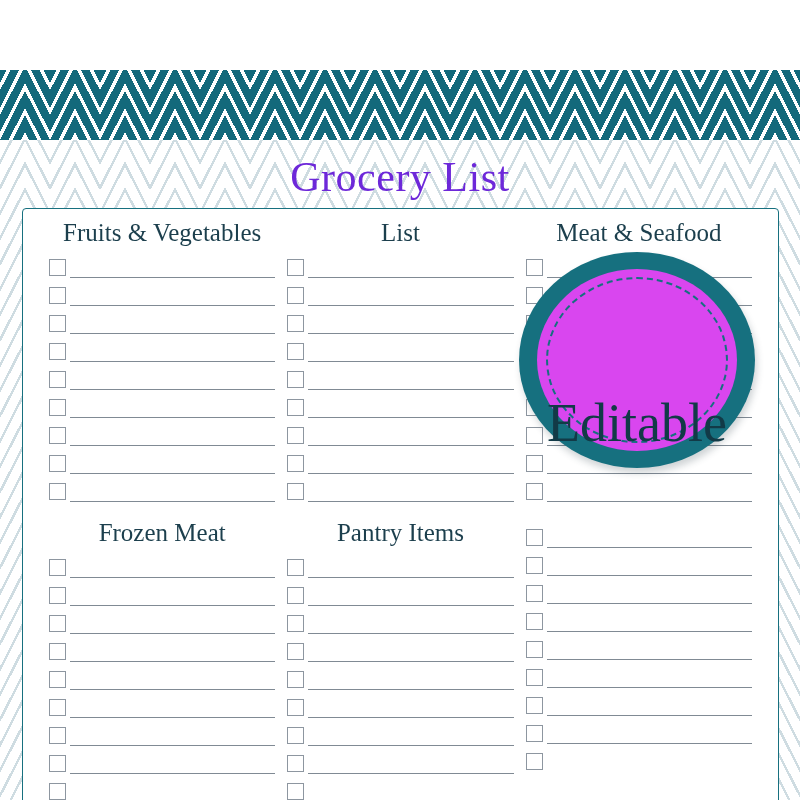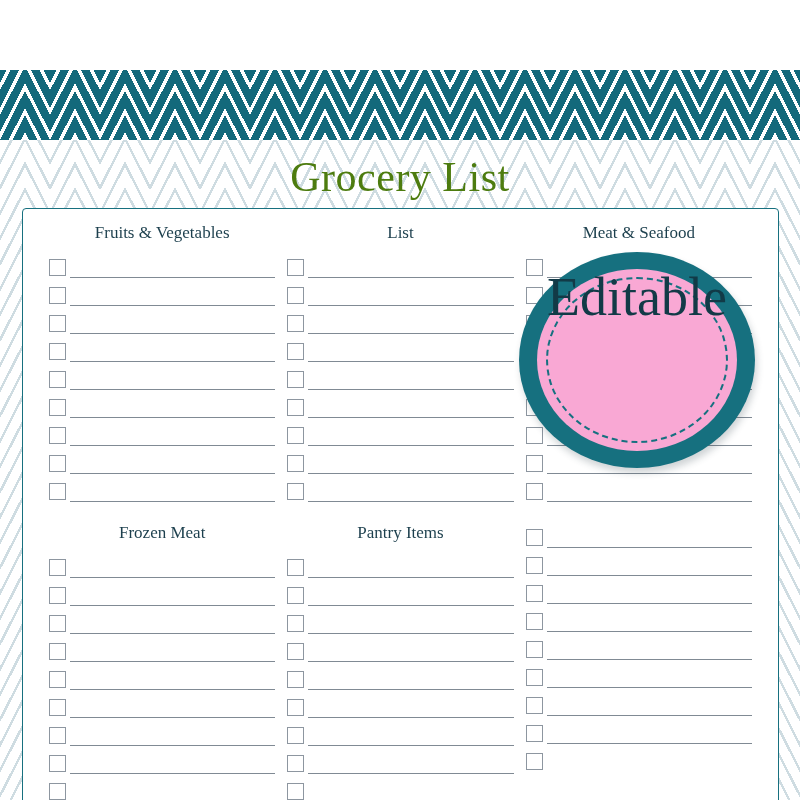--- a/index.html
+++ b/index.html
@@ -56,21 +56,21 @@
         #ffffff 0px, #ffffff 3.4px,
         rgba(255,255,255,0) 3.4px, rgba(255,255,255,0) 11.2px);
   }
 
   
   .title {
     position:absolute; left:0; top:152px; width:800px;
     text-align:center;
     font-size:42px;
     line-height:50px;
-    color:#4d7c0f;
+    color:#6d28d9;
     letter-spacing:0.5px;
     font-family:"Liberation Serif", serif;
   }
 
   
   .card {
     position:absolute;
     left:22px; top:208px;
     width:757px; height:600px;
     background:#ffffff;
@@ -83,21 +83,21 @@
     padding:12px 20px 0 20px;
   }
 
   .section-row { display:flex; width:100%; }
   .section-row.row2 { margin-top:18px; }
 
   .col { width:33.333%; padding:0 6px; }
 
   .col-title {
     text-align:center;
-    font-size:17px;
+    font-size:25px;
     line-height:24px;
     color:#1c3f4d;
     margin-bottom:6px;
     white-space:nowrap;
     font-family:"Liberation Serif", serif;
   }
 
   .rows { display:block; }
 
   .chk-row {
@@ -126,22 +126,22 @@
     left:519px; top:252px;
     width:236px; height:216px;
     border-radius:50%;
     background:#16707f;
     box-shadow:2px 5px 7px rgba(40,60,70,0.22);
     display:flex; align-items:center; justify-content:center;
   }
   .badge-inner {
     width:200px; height:182px;
     border-radius:50%;
-    background:#f9a8d4;
-    display:flex; align-items:flex-start; justify-content:center;
+    background:#d946ef;
+    display:flex; align-items:flex-end; justify-content:center;
     position:relative;
   }
   .badge-dash {
     position:absolute;
     left:9px; top:8px; right:9px; bottom:8px;
     border-radius:50%;
     border:2px dashed #15707f;
   }
   .badge-text {
     position:relative;

